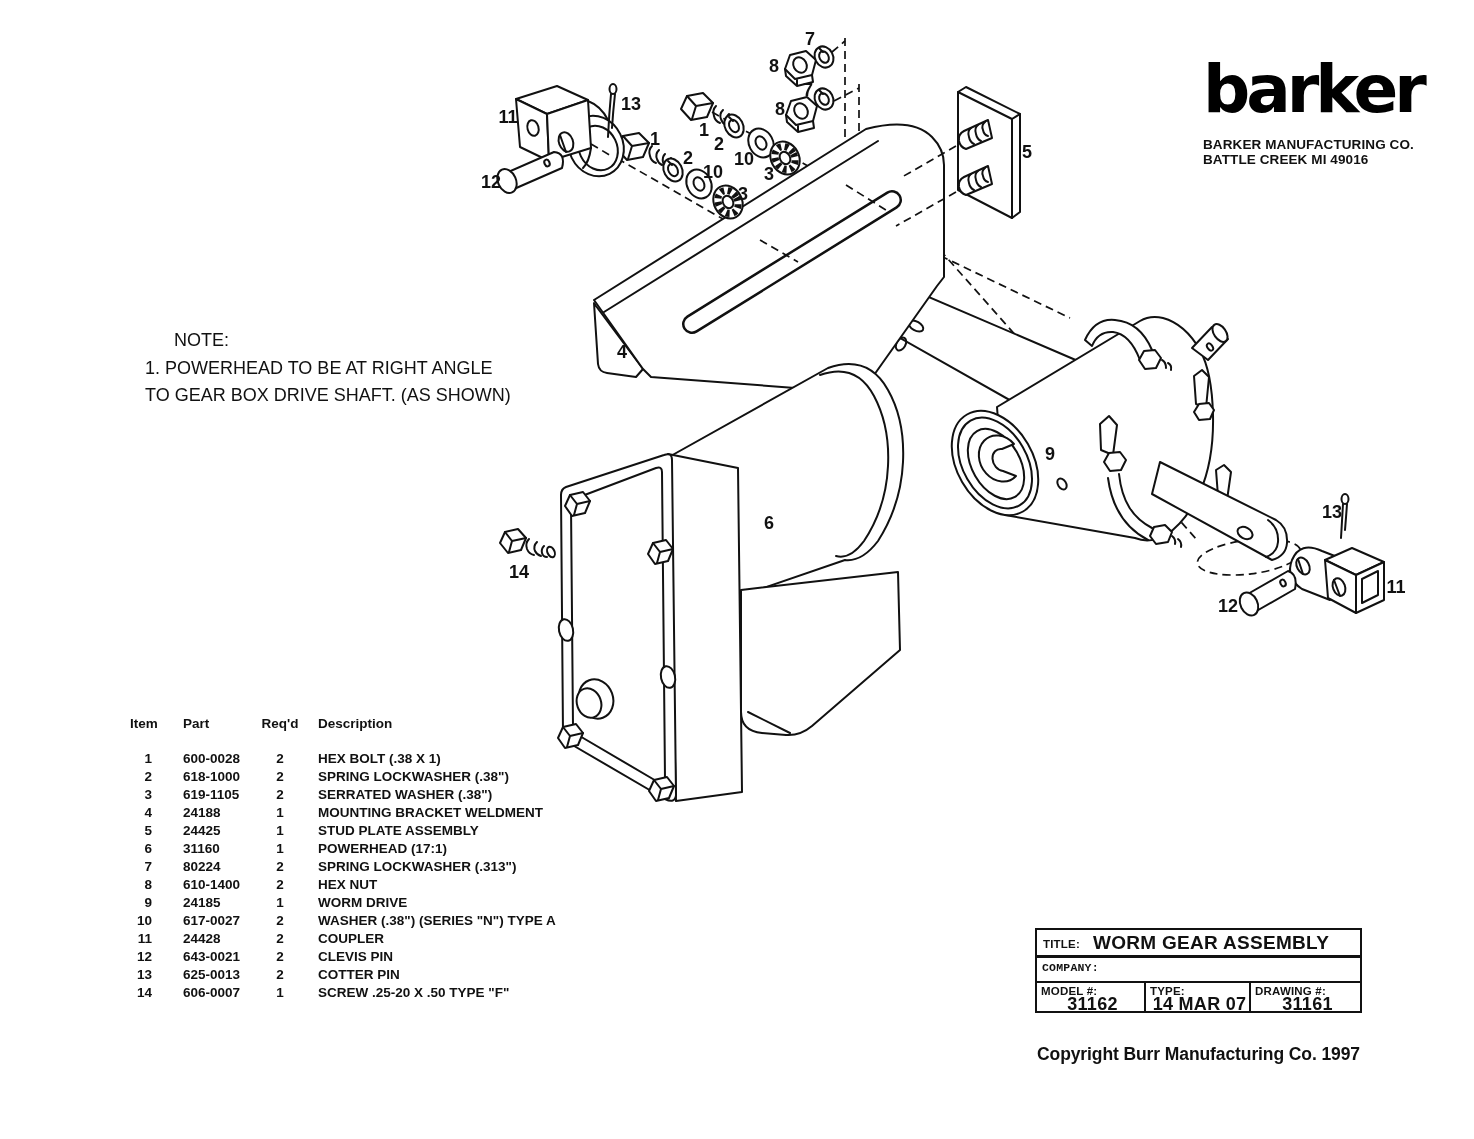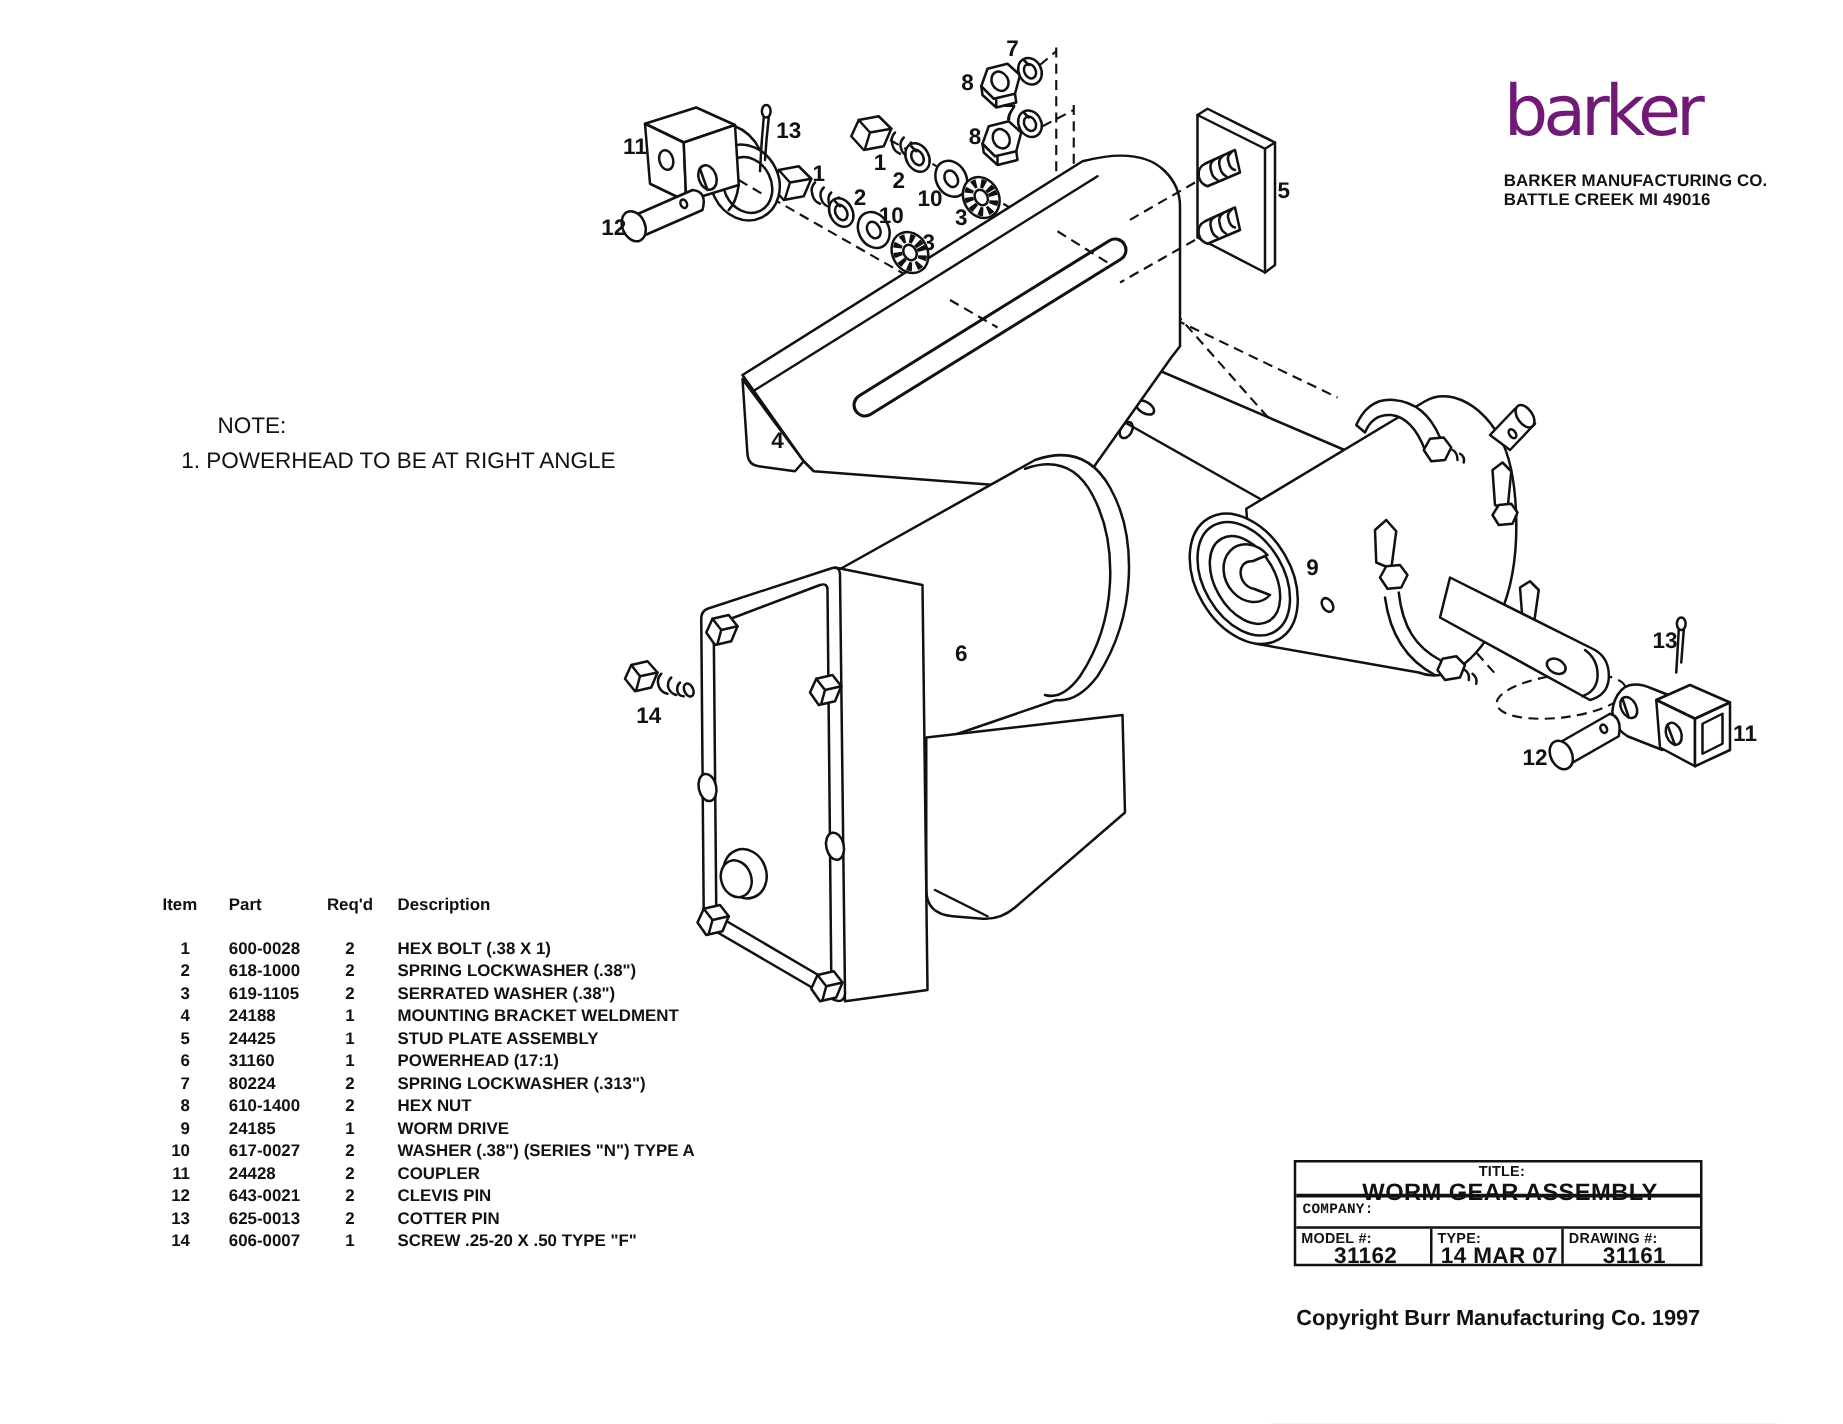--- a/index.html
+++ b/index.html
@@ -9,37 +9,37 @@
   svg.diagram{position:absolute;left:0;top:0;}
   .s{stroke:#111;stroke-width:2;fill:none;stroke-linecap:round;stroke-linejoin:round;}
   .f{fill:#fff;stroke:#111;stroke-width:2;stroke-linejoin:round;stroke-linecap:round;}
   .d{stroke:#111;stroke-width:1.7;fill:none;stroke-dasharray:8 5;}
   .callout-text{font-family:"Liberation Sans",sans-serif;font-size:18px;font-weight:700;fill:#111;}
 
   .note{position:absolute;left:145px;top:327px;font-size:18px;line-height:27px;font-weight:400;white-space:nowrap;}
   .note .nh{margin-bottom:1px;margin-left:29px;}
 
   .logo{position:absolute;left:1203px;top:60px;width:270px;}
-  .wordmark{font-family:"DejaVu Sans",sans-serif;font-weight:400;font-size:56px;line-height:60px;
-            letter-spacing:-4px;color:#701a75;}
+  .wordmark{font-family:"DejaVu Sans",sans-serif;font-weight:700;font-size:66px;line-height:60px;
+            letter-spacing:-4px;color:#000000;}
   .addr{font-size:13.5px;font-weight:700;line-height:14.5px;letter-spacing:0.1px;}
   .addr.first{margin-top:18px;}
 
   .parts{position:absolute;left:130px;top:716px;}
   .prow{display:flex;height:18px;font-size:13.5px;font-weight:700;white-space:nowrap;align-items:baseline;}
   .phead{margin-bottom:17px;}
   .c-item{width:22px;text-align:right;flex:0 0 auto;}
   .phead .c-item{text-align:left;width:22px;}
   .c-part{width:106px;padding-left:31px;flex:0 0 auto;}
   .c-reqd{width:44px;text-align:center;flex:0 0 auto;}
   .c-desc{padding-left:16px;}
 
   .tblock{position:absolute;left:1035px;top:928px;width:327px;border:2px solid #111;background:#fff;}
   .tb-row{position:relative;border-top:2px solid #111;}
-  .tb-row:first-child{border-top:none;flex-direction:column;}
+  .tb-row:first-child{border-top:none;}
   .tb-title{height:26px;border-bottom:1px solid #111;display:flex;align-items:center;padding-left:6px;}
   .tb-company{height:25px;display:flex;align-items:flex-start;padding:3px 0 0 5px;font-family:Liberation Mono, monospace;}
   .lab{font-size:11.5px;font-weight:700;letter-spacing:0.2px;}
   .tb-title .lab{margin-top:2px;}
   .title-text{font-size:19px;font-weight:700;margin-left:13px;letter-spacing:0.3px;}
   .tb-cells{display:flex;height:30px;}
   .cell{position:relative;padding:2px 0 0 4px;height:100%;}
   .cell + .cell{border-left:2px solid #111;}
   .cell .lab{display:block;}
   .cell .val{display:block;font-size:18px;font-weight:700;text-align:center;margin-top:-3px;letter-spacing:0.3px;}
@@ -253,20 +253,21 @@
         <text x="519" y="572" text-anchor="middle" dominant-baseline="central" class="callout-text">14</text>
         <text x="1332" y="512" text-anchor="middle" dominant-baseline="central" class="callout-text">13</text>
         <text x="1396" y="587" text-anchor="middle" dominant-baseline="central" class="callout-text">11</text>
         <text x="1228" y="606" text-anchor="middle" dominant-baseline="central" class="callout-text">12</text>
       </g>
   </svg>
 
   <div class="note">
     <div class="nh">NOTE:</div>
     <div>1. POWERHEAD TO BE AT RIGHT ANGLE</div>
+    <div>TO GEAR BOX DRIVE SHAFT. (AS SHOWN)</div>
   </div>
 
   <div class="logo">
     <div class="wordmark">barker</div>
     <div class="addr first">BARKER MANUFACTURING CO.</div>
     <div class="addr">BATTLE CREEK  MI  49016</div>
   </div>
 
   <div class="parts">
     <div class="prow phead" id="parts-head">

